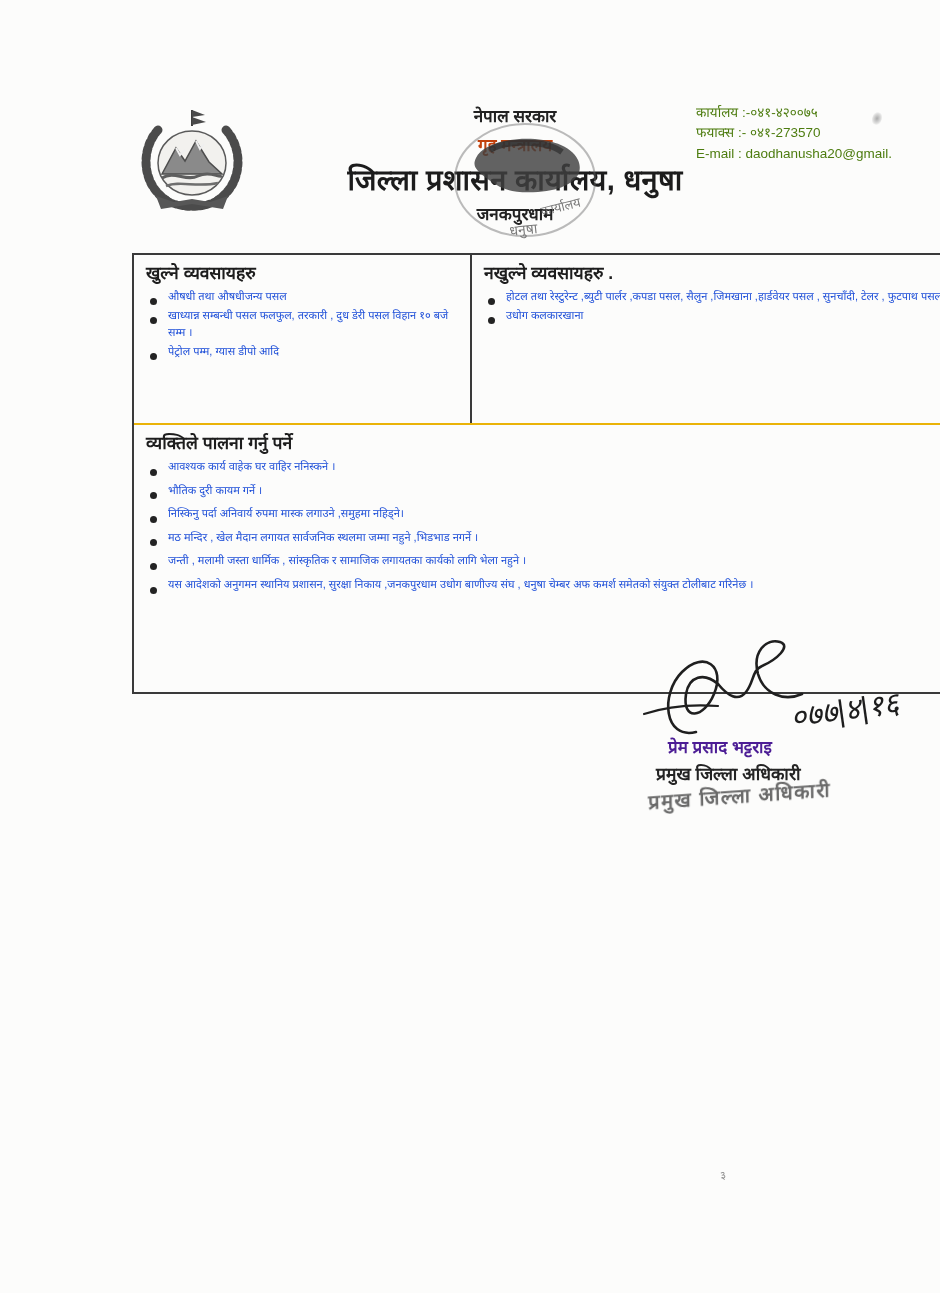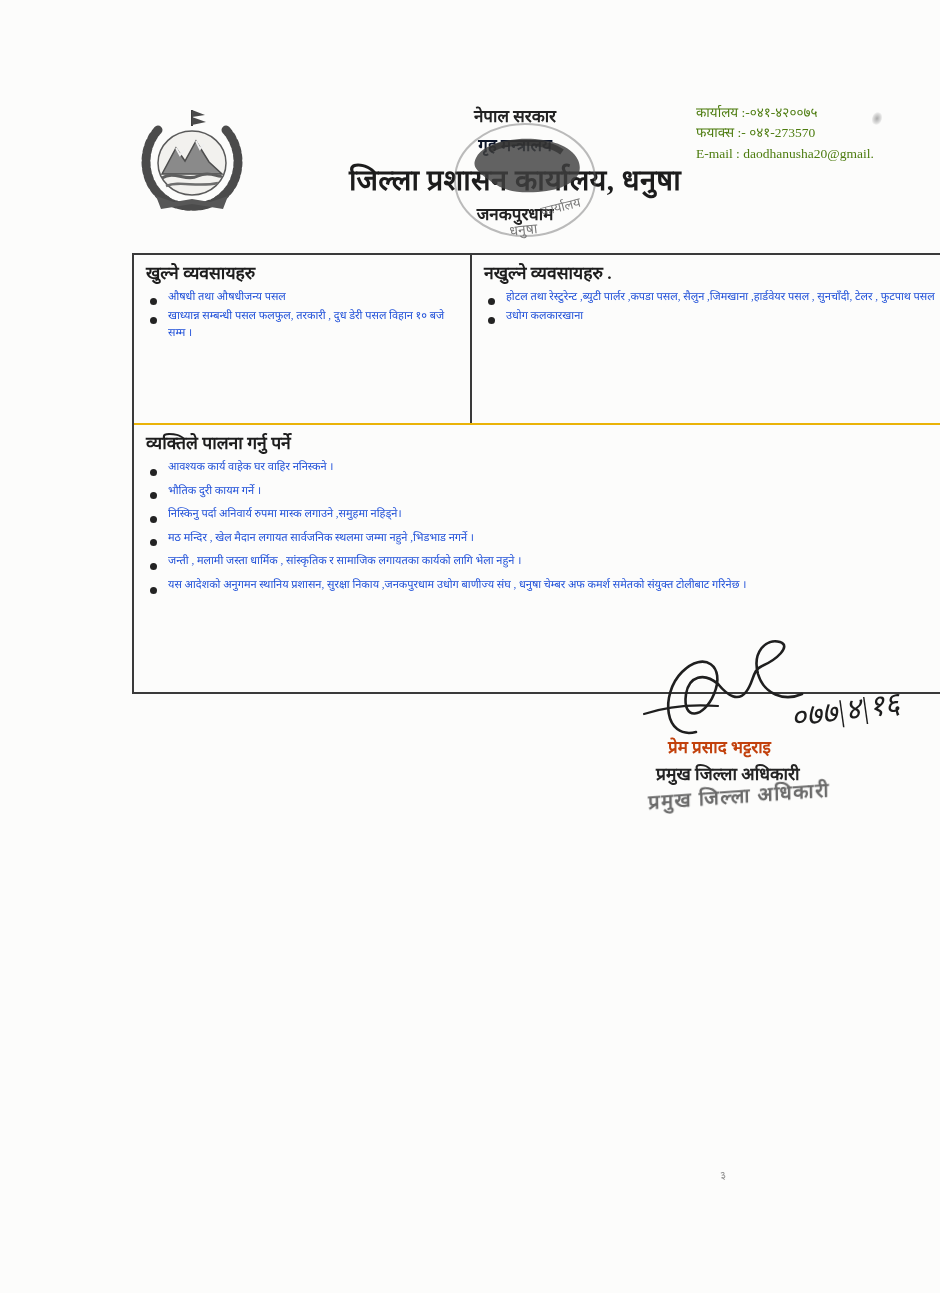--- a/index.html
+++ b/index.html
@@ -1,29 +1,29 @@
 <!DOCTYPE html>
 <html><head>
 <meta charset="utf-8">
 <style>
   html,body{margin:0;padding:0;background:#e8e8e8;}
   .page{
     position:relative;
     width:940px;height:1293px;
     margin:0 auto;
     background:#fcfcfb;
-    font-family:Liberation Serif, serif;
+    font-family:Liberation Sans, sans-serif;
     color:#262626;
     overflow:hidden;
   }
   
   .emblem{position:absolute;left:136px;top:108px;width:112px;height:106px;}
   .hdr-center{position:absolute;left:300px;top:104px;width:430px;text-align:center;}
   .h-gov{font-size:17px;font-weight:600;color:#222;}
-  .h-min{font-size:17px;font-weight:600;color:#0f172a;margin-top:6px;}
+  .h-min{font-size:17px;font-weight:600;color:#c2410c;margin-top:6px;}
   .h-office{font-size:29px;font-weight:700;color:#1c1c1c;margin-top:3px;letter-spacing:.3px;white-space:nowrap;text-align:center;}
   .h-place{font-size:17px;font-weight:600;color:#222;margin-top:4px;}
   .contact{position:absolute;left:696px;top:103px;width:232px;font-size:13.5px;line-height:1.5;color:#4d7c0f;}
   .contact div{white-space:nowrap;}
   .top-smudge{position:absolute;left:872px;top:112px;width:10px;height:13px;
     background:radial-gradient(ellipse at center,#8f8f8f 0%,rgba(160,160,160,.4) 55%,transparent 75%);
     opacity:.75;transform:rotate(20deg);}
   
   .hdr-stamp{position:absolute;left:446px;top:120px;width:158px;height:126px;pointer-events:none;}
   
@@ -35,21 +35,21 @@
   .cell-right{flex:1;}
   .row2{border-top:2px solid #eab308;height:269px;box-sizing:border-box;padding:5px 12px 0 12px;overflow:hidden;}
   .cell-title{font-size:17.5px;font-weight:700;color:#1d1d1d;}
   ul.blist{list-style:none;margin:4px 0 0 0;padding:0;}
   .bitem{display:flex;align-items:flex-start;font-size:11px;line-height:1.55;color:#1d4ed8;margin-bottom:2px;}
   .row2 .bitem{line-height:1.6;margin-bottom:6px;align-items:flex-end;}
   .dot{flex:0 0 auto;width:7px;height:7px;border-radius:50%;background:#232323;margin:10px 11px 0 4px;}
   .btext{flex:1;}
   
   .sig-svg{position:absolute;left:634px;top:636px;width:292px;height:114px;}
-  .sig-name{position:absolute;left:668px;top:735px;font-size:17px;font-weight:600;color:#c2410c;white-space:nowrap;}
+  .sig-name{position:absolute;left:668px;top:735px;font-size:17px;font-weight:600;color:#4c1d95;white-space:nowrap;}
   .sig-designation{position:absolute;left:656px;top:761px;font-size:17.5px;font-weight:600;color:#242424;white-space:nowrap;}
   .sig-stamp{position:absolute;left:648px;top:782px;font-size:20px;font-weight:800;color:#565656;
     transform:rotate(-4deg) skewX(-3deg);letter-spacing:1.5px;opacity:.88;filter:blur(.4px);white-space:nowrap;}
   .page-mark{position:absolute;left:720px;top:1167px;font-size:11px;color:#8e8e8e;transform:rotate(-12deg);}
 </style>
 </head>
 <body>
 
 <div class="page">
 
@@ -109,20 +109,24 @@
             <li class="bitem">
               <span class="dot"></span>
               <span class="btext">औषधी तथा औषधीजन्य पसल</span>
             </li>
 
             <li class="bitem">
               <span class="dot"></span>
               <span class="btext">खाध्यान्न सम्बन्धी पसल फलफुल, तरकारी , दुध डेरी पसल विहान १० बजे सम्म ।</span>
             </li>
 
+            <li class="bitem">
+              <span class="dot"></span>
+              <span class="btext">पेट्रोल पम्म, ग्यास डीपो आदि</span>
+            </li>
           </ul>
       </div>
       <div class="cell cell-right">
         <div class="cell-title">नखुल्ने व्यवसायहरु .</div>
         <ul class="blist">
 
             <li class="bitem">
               <span class="dot"></span>
               <span class="btext">होटल तथा रेस्टुरेन्ट ,ब्युटी पार्लर ,कपडा पसल, सैलुन ,जिमखाना ,हार्डवेयर पसल , सुनचाँदी, टेलर , फुटपाथ पसल</span>
             </li>

